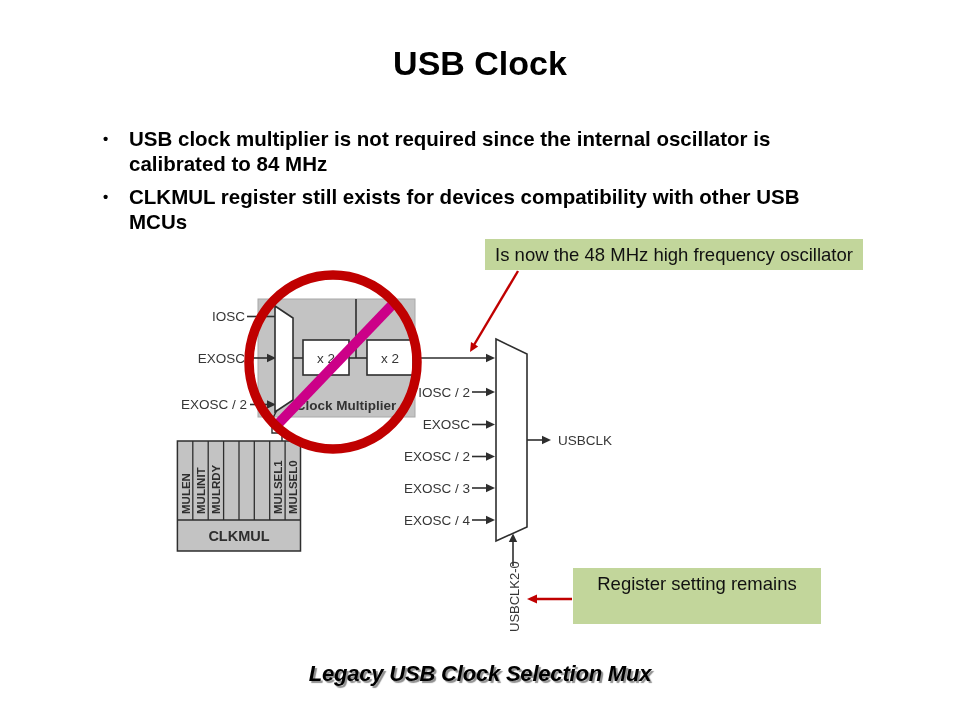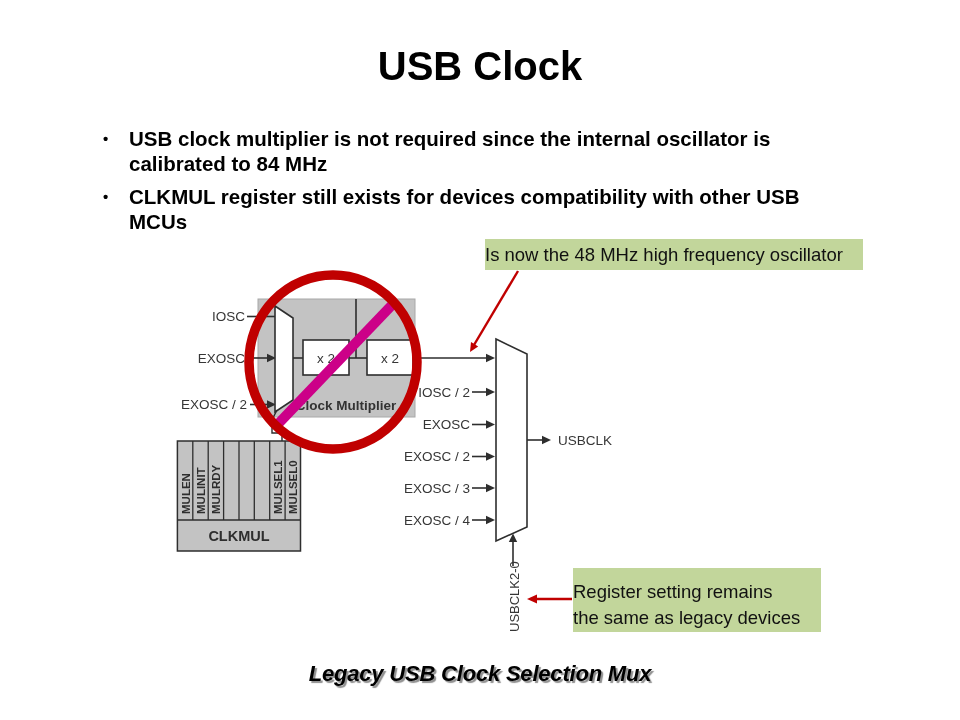--- a/index.html
+++ b/index.html
@@ -3,32 +3,32 @@
 <meta charset="utf-8">
 <style>
   html,body{margin:0;padding:0;background:#fff;}
   .slide{
     position:relative;width:960px;height:720px;background:#ffffff;overflow:hidden;
     font-family:"Liberation Sans", sans-serif;
   }
   .abs{position:absolute;}
   .page-title{
     left:0;right:0;top:44px;text-align:center;
-    font-size:40px;font-weight:bold;color:#000;letter-spacing:0px;
+    font-size:34px;font-weight:bold;color:#000;letter-spacing:0px;
   }
   .bullets{left:103px;top:127px;width:758px;}
   .bullet-item{display:flex;font-size:20.5px;font-weight:bold;color:#000;line-height:24.5px;}
   .bullet-item + .bullet-item{margin-top:9px;}
   .bullet-dot{flex:none;width:26px;font-size:15px;line-height:24.5px;}
   .bullet-text{flex:1;}
   .callout{
-    background:#c2d69b;color:#111;font-size:18.5px;
+    background:#c2d69b;color:#111;text-align:center;font-size:18.5px;
   }
   .callout-top{left:485px;top:239px;width:378px;height:31px;line-height:31px;white-space:nowrap;}
-  .callout-bottom{left:573px;top:568px;width:248px;height:53px;line-height:26px;padding-top:11px;}
+  .callout-bottom{left:573px;top:568px;width:248px;height:53px;line-height:26px;padding-top:3px;}
   .caption{
     left:0;right:0;top:661px;text-align:center;color:#000;
     font-size:22px;font-weight:bold;font-style:italic;
     text-shadow:2px 2px 1px #8f8f8f;letter-spacing:-0.2px;
   }
   svg.diagram{left:0;top:0;width:960px;height:720px;}
   svg text{font-family:"Liberation Sans", sans-serif;fill:#363636;}
   .lbl{font-size:13.5px;}
   .lbl-sm{font-size:13px;}
   .lbl-bold{font-size:13.5px;font-weight:bold;fill:#333;}
@@ -134,18 +134,17 @@
     <div class="bullet-item">
       <span class="bullet-dot">•</span>
       <div class="bullet-text">CLKMUL register still exists for devices compatibility with other USB MCUs</div>
     </div>
   </div>
 
   <div class="abs callout callout-top" style="background-color: rgb(194, 214, 155);">Is now the 48 MHz high frequency oscillator</div>
 
   <div class="abs callout callout-bottom" style="background-color: rgb(194, 214, 155);">
     <span style="display:block">Register setting remains</span>
-    <span style="display:block">the same as legacy devices</span>
   </div>
 
   <div class="abs caption">Legacy USB Clock Selection Mux</div>
 
 </div>
 
 </body></html>

